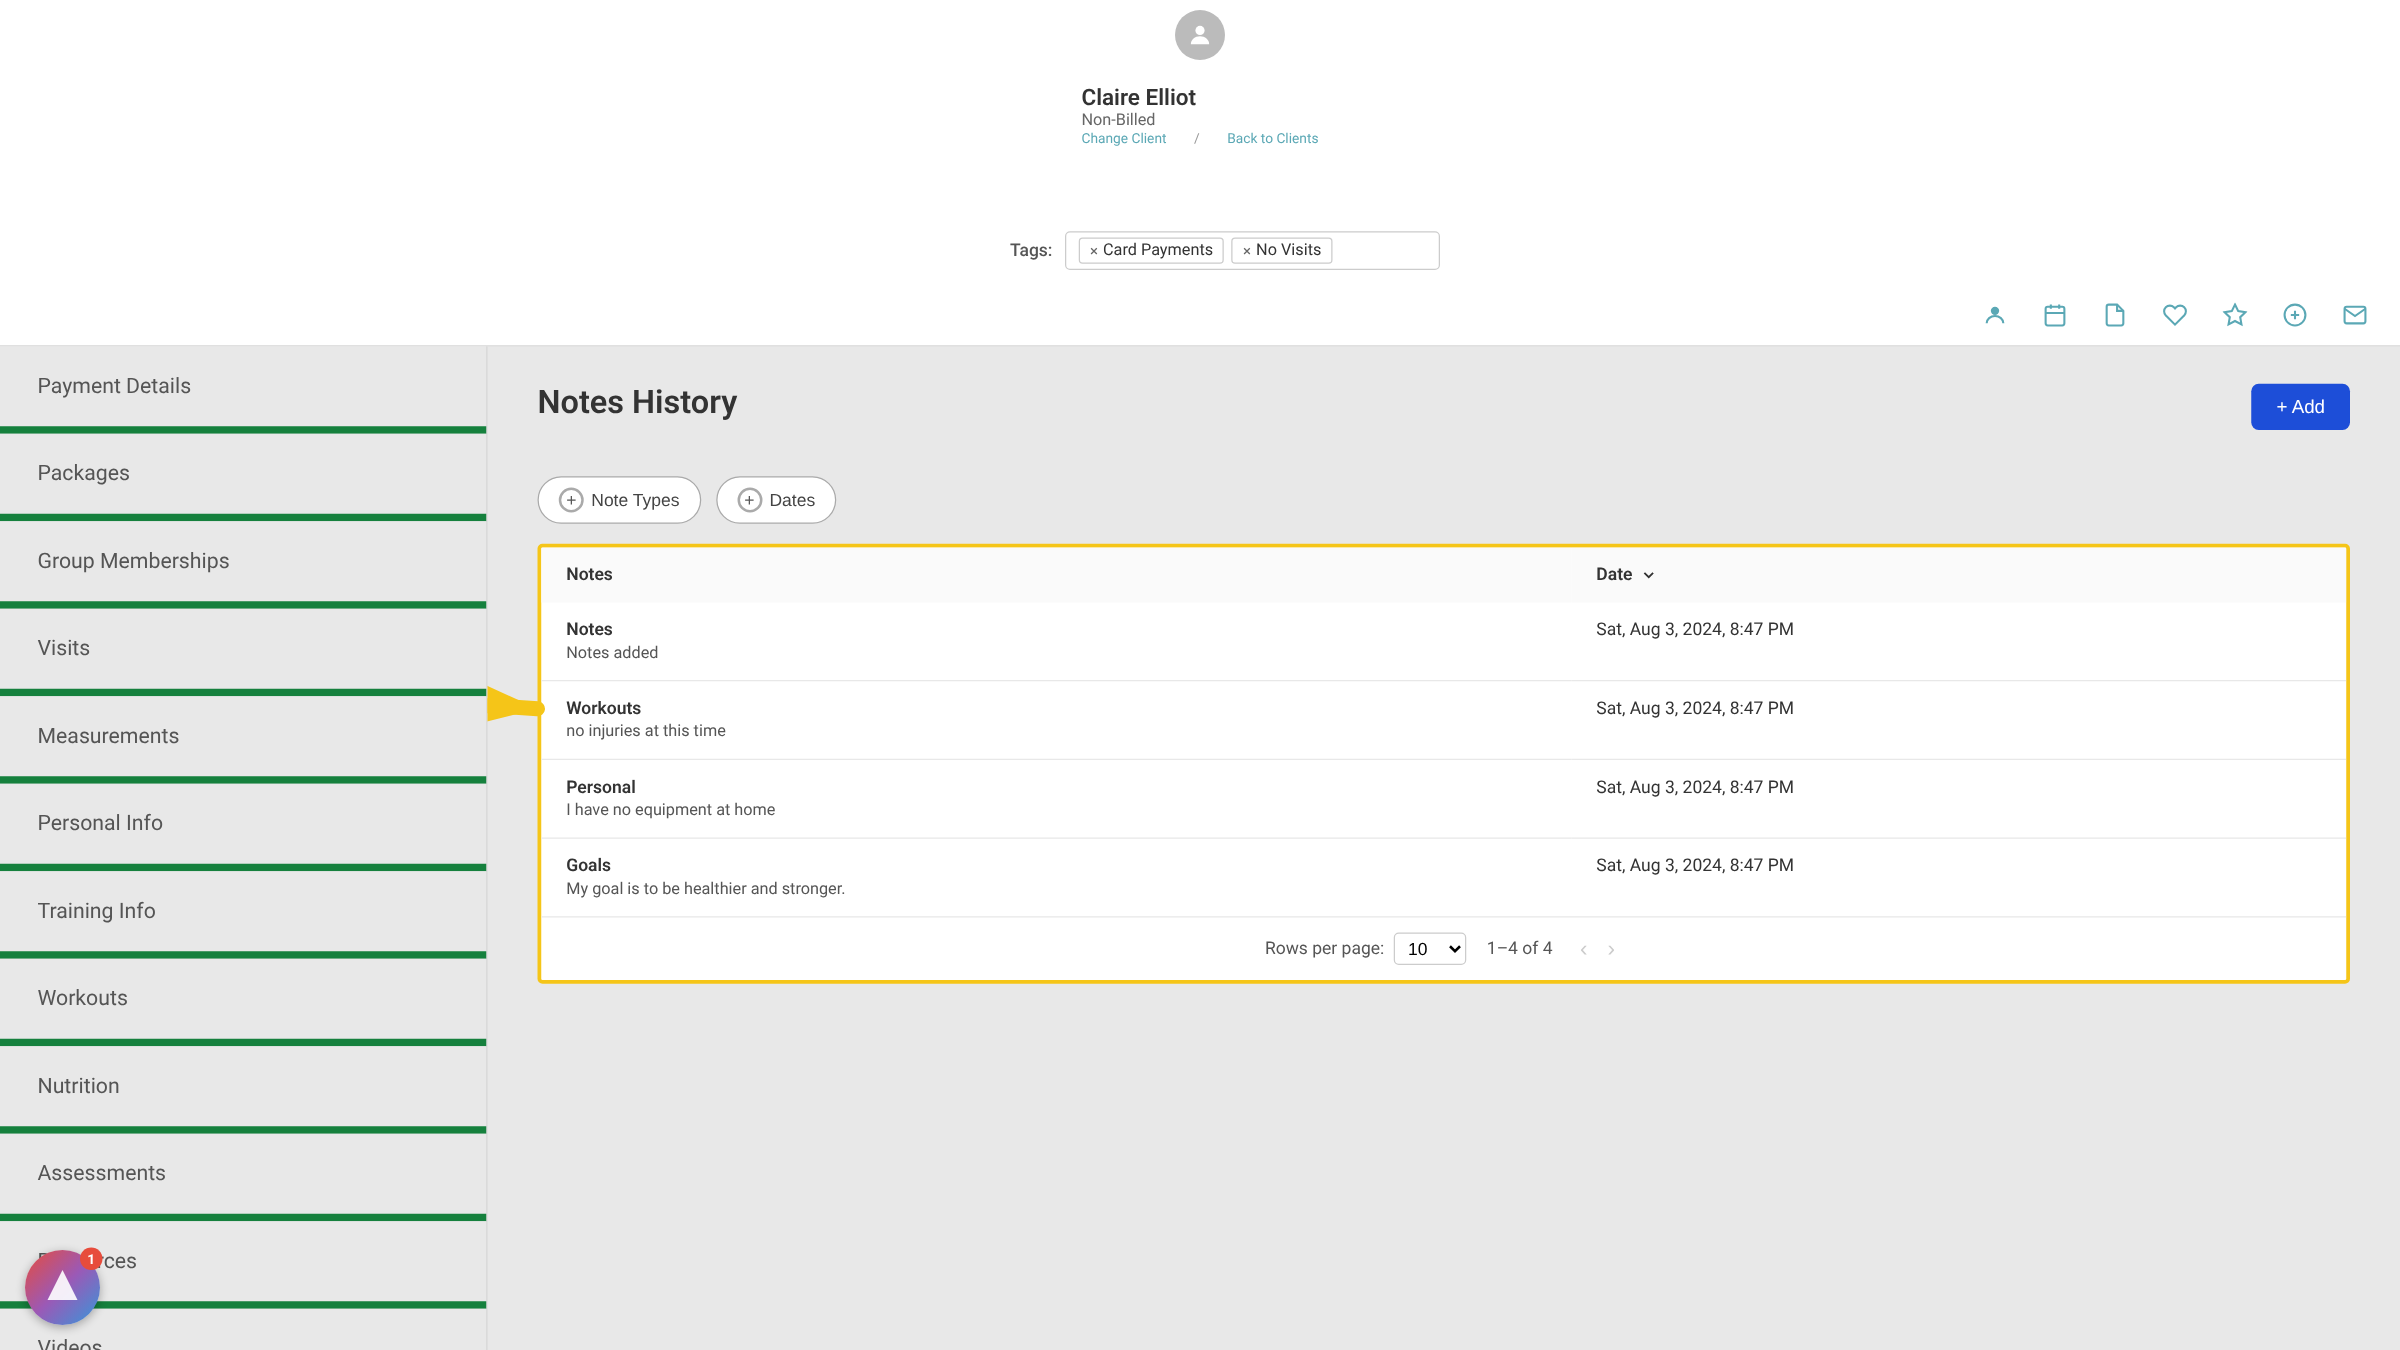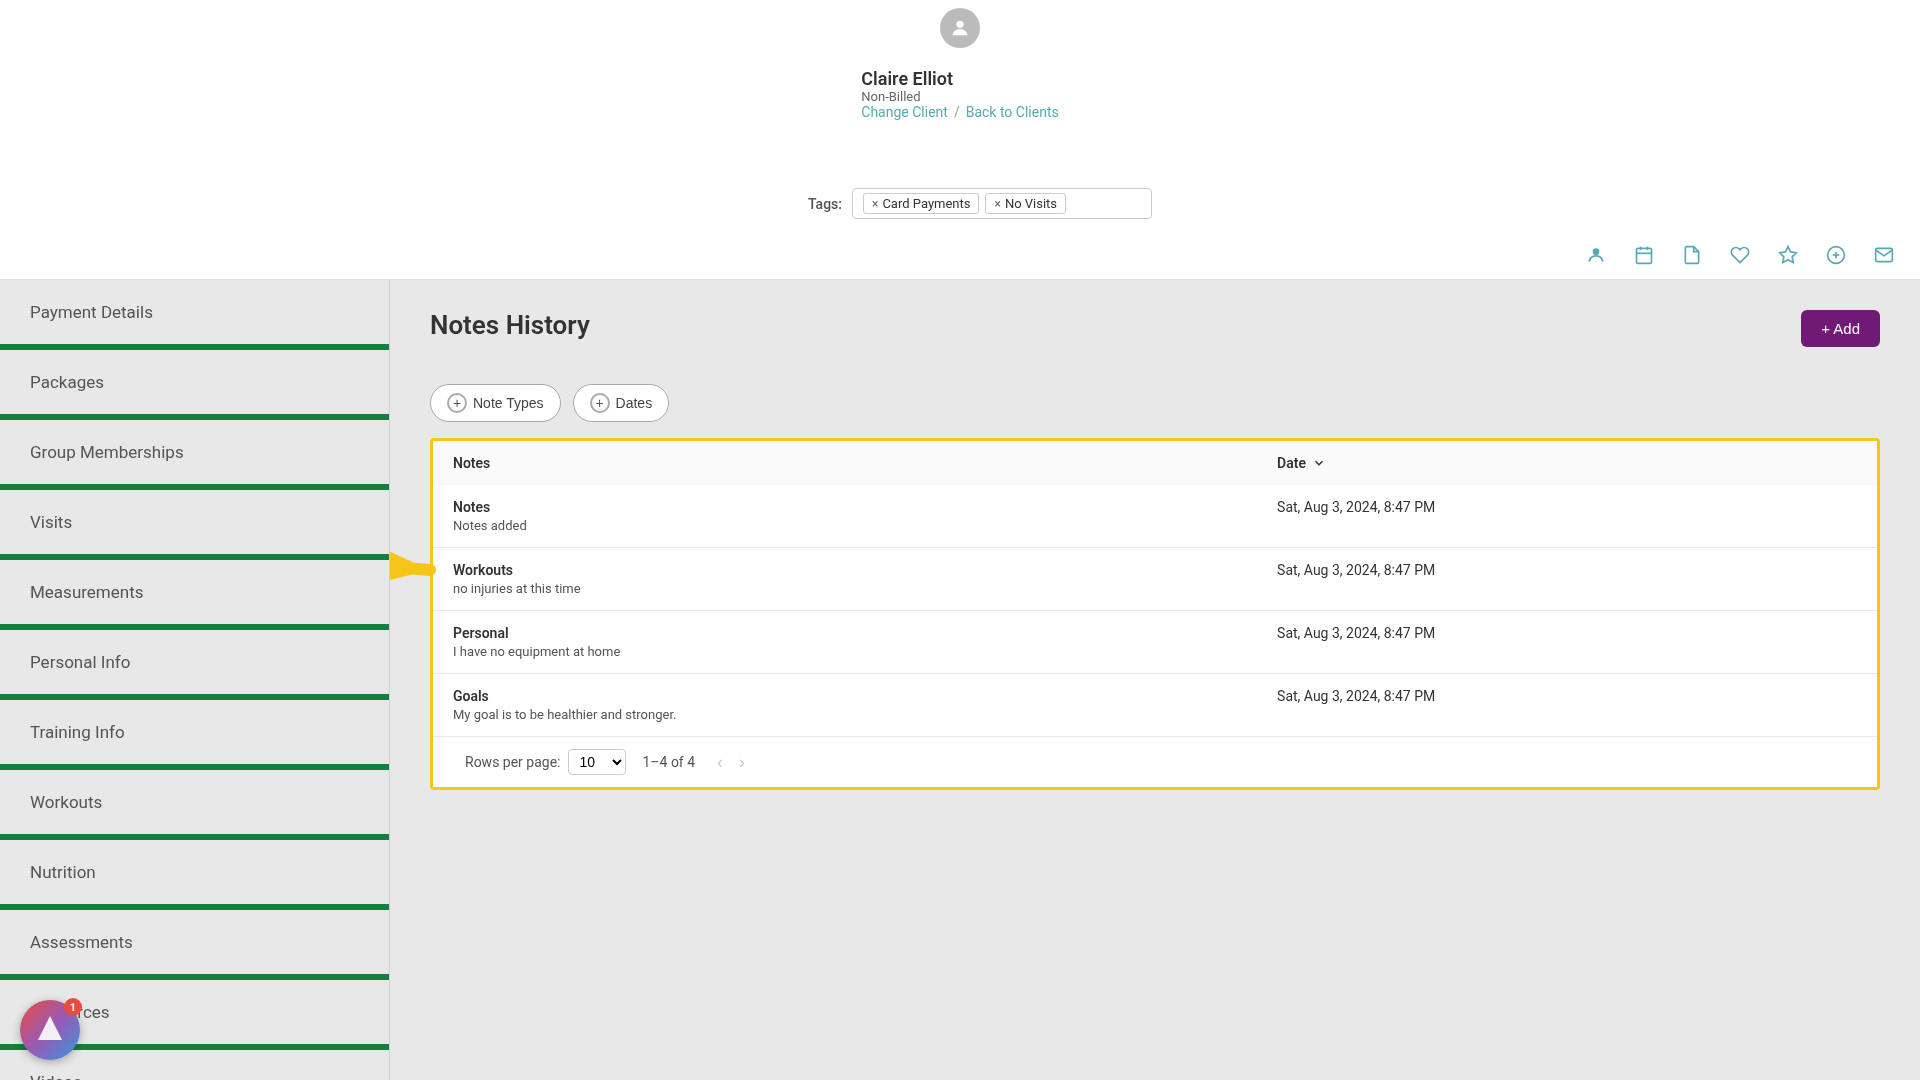--- a/index.html
+++ b/index.html
@@ -42,24 +42,24 @@
     .client-name {
       font-size: 18px;
       font-weight: 600;
       color: #333;
     }
     .client-status {
       font-size: 13px;
       color: #666;
     }
     .client-links {
-      font-size: 14px;
+      font-size: 11px;
       color: #5ba8b5;
       display: flex;
-      gap: 6px;
+      gap: 22px;
     }
     .client-links a {
       color: #5ba8b5;
       text-decoration: none;
       cursor: pointer;
     }
     .separator { color: #999; }
 
     .tags-area {
       display: flex;
@@ -152,21 +152,21 @@
     }
 
     .page-title {
       font-size: 26px;
       font-weight: 600;
       color: #333;
       margin-bottom: 24px;
     }
 
     .add-button {
-      background: #701a75;
+      background: #1d4ed8;
       color: #fff;
       border: none;
       border-radius: 6px;
       padding: 10px 20px;
       font-size: 15px;
       cursor: pointer;
       display: flex;
       align-items: center;
       gap: 6px;
     }
@@ -252,21 +252,21 @@
     }
     .note-date {
       color: #555;
       white-space: nowrap;
     }
 
     
     .pagination-row {
       display: flex;
       align-items: center;
-      justify-content: flex-start;
+      justify-content: center;
       padding: 12px 32px;
       gap: 16px;
       border-top: 1px solid #e8e8e8;
       font-size: 14px;
       color: #555;
     }
     .rows-per-page {
       display: flex;
       align-items: center;
       gap: 8px;

